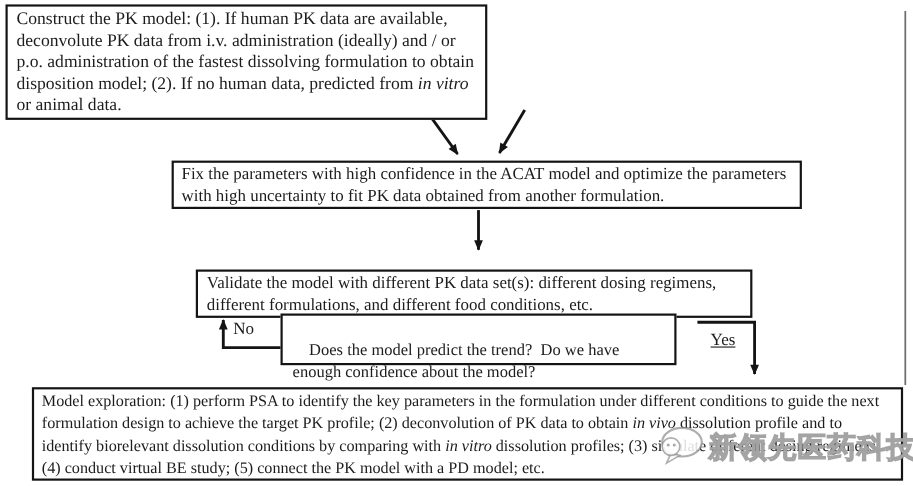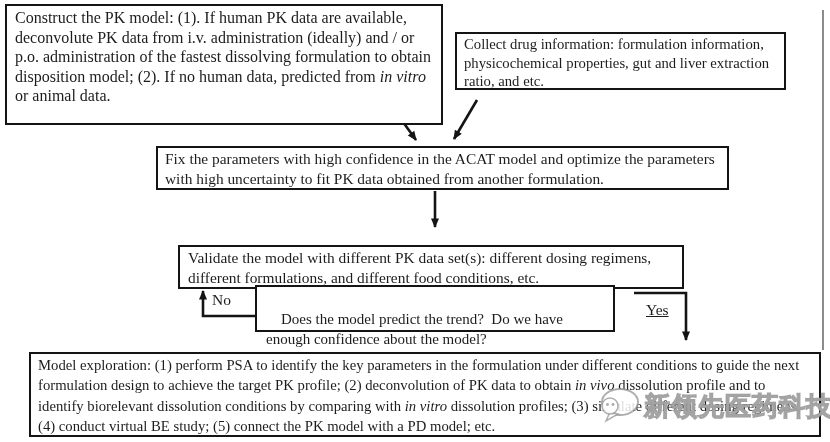--- a/index.html
+++ b/index.html
@@ -12,21 +12,21 @@
     overflow:hidden;
   }
   .box{
     position:absolute;
     box-sizing:border-box;
     border:2px solid #141414;
     background:#ffffff;
     color:#1c1c1c;
   }
   .box i{font-style:italic;}
-  #box-construct{left:5px;top:4px;width:438px;height:121px;font-size:16px;line-height:19.6px;padding:2px 8px;border-width:2.5px;}
+  #box-construct{left:5px;top:4px;width:438px;height:105px;font-size:16px;line-height:19.6px;padding:2px 8px;border-width:2.5px;}
   #box-collect{left:455px;top:32px;width:331px;height:58px;font-size:14.7px;line-height:18.6px;padding:1px 7px;border-width:2.5px;}
   #box-fix{left:156px;top:146px;width:573px;height:44px;font-size:15.4px;line-height:19.6px;padding:1px 7px;border-width:2.5px;}
   #box-validate{left:178px;top:233px;width:506px;height:44px;font-size:15.4px;line-height:19.6px;padding:1px 8px;border-width:2.5px;margin-top:12px;}
   #box-decision{left:255px;top:285px;width:360px;height:47px;font-size:15px;line-height:20px;padding:2px 9px;border-width:2.5px;white-space:pre-wrap;}
   #box-exploration{left:29px;top:352px;width:792px;height:85px;font-size:14.7px;line-height:20.4px;padding:1px 7px;border-width:2.5px;}
   .edge-label{
     position:absolute;
     font-size:15.5px;
     color:#1c1c1c;
   }
@@ -67,23 +67,20 @@
     <path d="M435,191 L435,227" stroke="#141414" stroke-width="2.6" fill="none" marker-end="url(#ah)"></path>
     <path d="M256,316 L203,316 L203,291" stroke="#141414" stroke-width="2.6" fill="none" marker-end="url(#ah)"></path>
     <path d="M634,293 L686,293 L686,340" stroke="#141414" stroke-width="2.6" fill="none" marker-end="url(#ah)"></path>
     <line x1="823" y1="10" x2="823" y2="350" stroke="#6f6f6f" stroke-width="1.6"></line>
   </svg>
 
   <div class="box" id="box-construct">
     <span>Construct the PK model: (1). If human PK data are available, deconvolute PK data from i.v. administration (ideally) and / or p.o. administration of the fastest dissolving formulation to obtain disposition model; (2). If no human data, predicted from </span><i>in vitro</i><span> or animal data.</span>
   </div>
 
-  <div class="box" id="box-collect">
-    <span>Collect drug information: formulation information, physicochemical properties, gut and liver extraction ratio, and etc.</span>
-  </div>
 
   <div class="box" id="box-fix">
     <span>Fix the parameters with high confidence in the ACAT model and optimize the parameters with high uncertainty to fit PK data obtained from another formulation.</span>
   </div>
 
   <div class="box" id="box-validate">
     <span>Validate the model with different PK data set(s): different dosing regimens, different formulations, and different food conditions, etc.</span>
   </div>
 
   <div class="box" id="box-decision">

